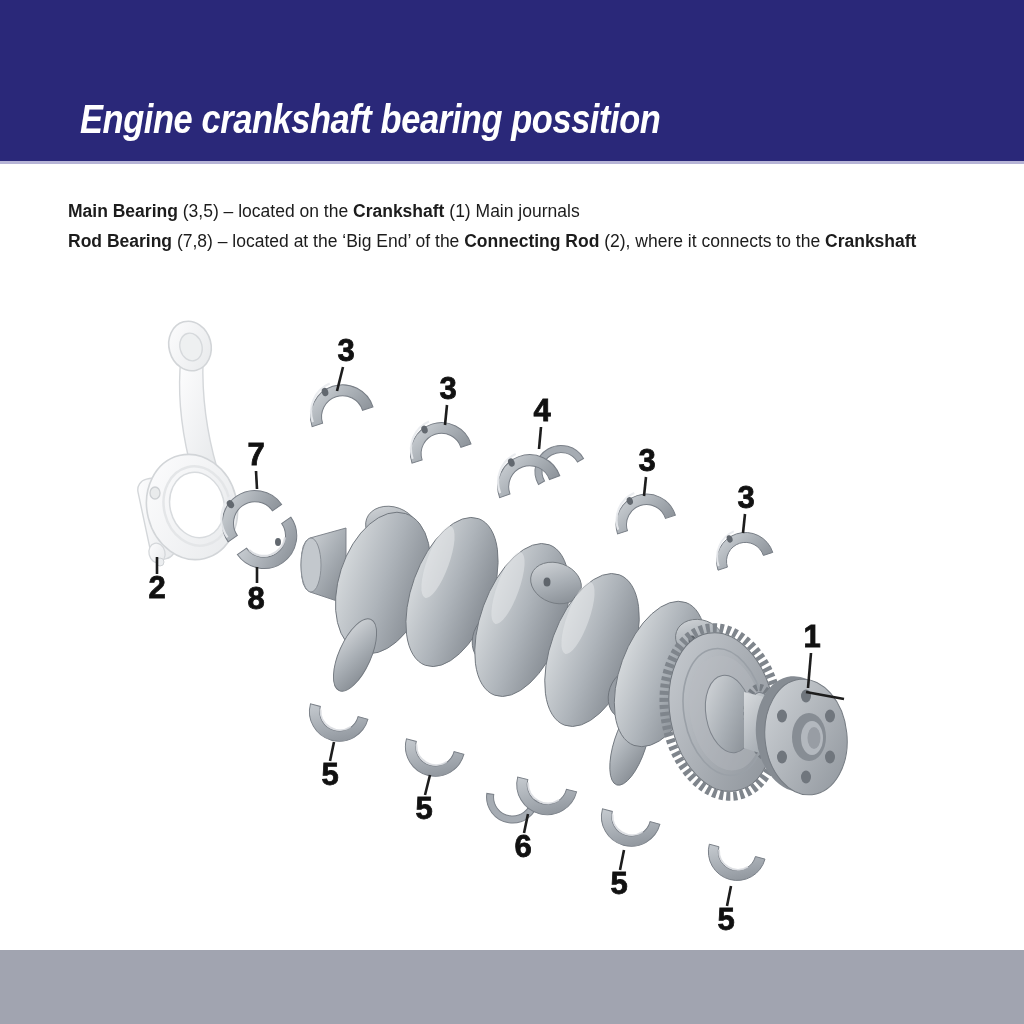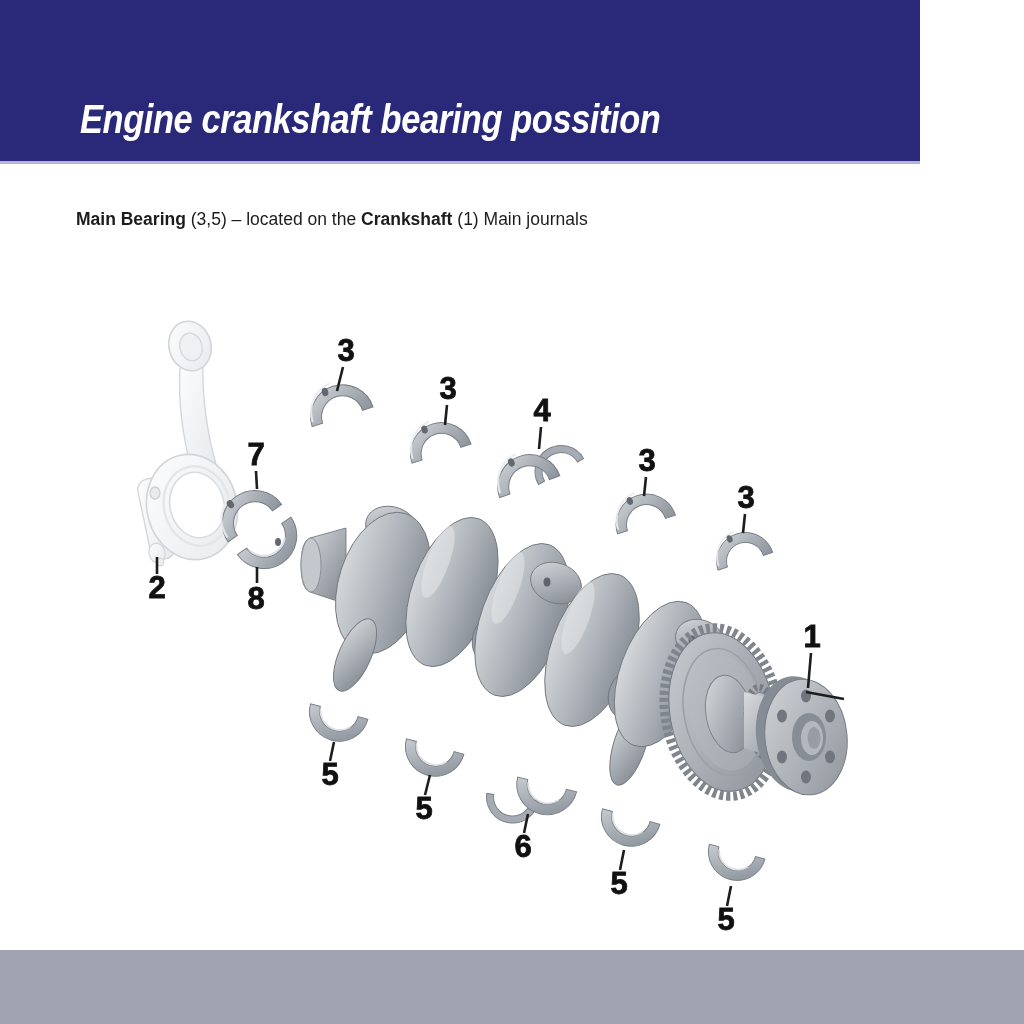--- a/index.html
+++ b/index.html
@@ -2,34 +2,34 @@
 <html><head>
 <meta charset="utf-8">
 <style>
   html,body{margin:0;padding:0;}
   body{
     width:1024px;height:1024px;position:relative;overflow:hidden;
     background:#ffffff;font-family:"Liberation Sans",sans-serif;
     -webkit-font-smoothing:antialiased;
   }
   .header{
-    position:absolute;left:0;top:0;width:920px;height:161px;
+    position:absolute;left:0;top:0;width:1024px;height:161px;
     background:#2a2879;border-bottom:3px solid #b6b4d6;
   }
   .header h1{
     margin:0;position:absolute;left:80px;top:96px;
     color:#ffffff;font-size:41px;font-style:italic;font-weight:bold;
     letter-spacing:-0.5px;white-space:nowrap;
     transform:scaleX(0.84);transform-origin:left center;
   }
   .intro{
     position:absolute;left:68px;top:196px;right:20px;
     color:#1c1c1c;font-size:17.5px;line-height:30px;
   }
-  .intro p{margin:8px;white-space:nowrap;}
+  .intro p{margin:0;white-space:nowrap;}
   .intro .b{font-weight:bold;}
   .diagram{
     position:absolute;left:0;top:0;width:1024px;height:1024px;
   }
   .footer{
     position:absolute;left:0;top:950px;width:1024px;height:74px;
     background:#a1a4b0;
   }
   svg text.callout{
     font-family:"Liberation Sans",sans-serif;font-size:31px;font-weight:bold;
@@ -39,20 +39,21 @@
 </style>
 </head>
 <body>
 
 <div class="header">
   <h1>Engine crankshaft bearing possition</h1>
 </div>
 
 <div class="intro">
   <p><span class="b">Main Bearing</span><span> (3,5) – located on the </span><span class="b">Crankshaft</span><span> (1) Main journals</span></p>
+  <p><span class="b">Rod Bearing</span><span> (7,8) – located at the ‘Big End’ of the </span><span class="b">Connecting Rod</span><span> (2), where it connects to the </span><span class="b">Crankshaft</span></p>
 </div>
 
 <div class="diagram">
 <svg width="1024" height="1024" viewBox="0 0 1024 1024">
   <defs>
     <linearGradient id="gRod" x1="0" y1="0" x2="1" y2="1">
       <stop offset="0" stop-color="#fdfdfe"></stop>
           <stop offset="1" stop-color="#e7e9eb"></stop>
     </linearGradient>
     <linearGradient id="gShell" x1="0" y1="0" x2="1" y2="1">

